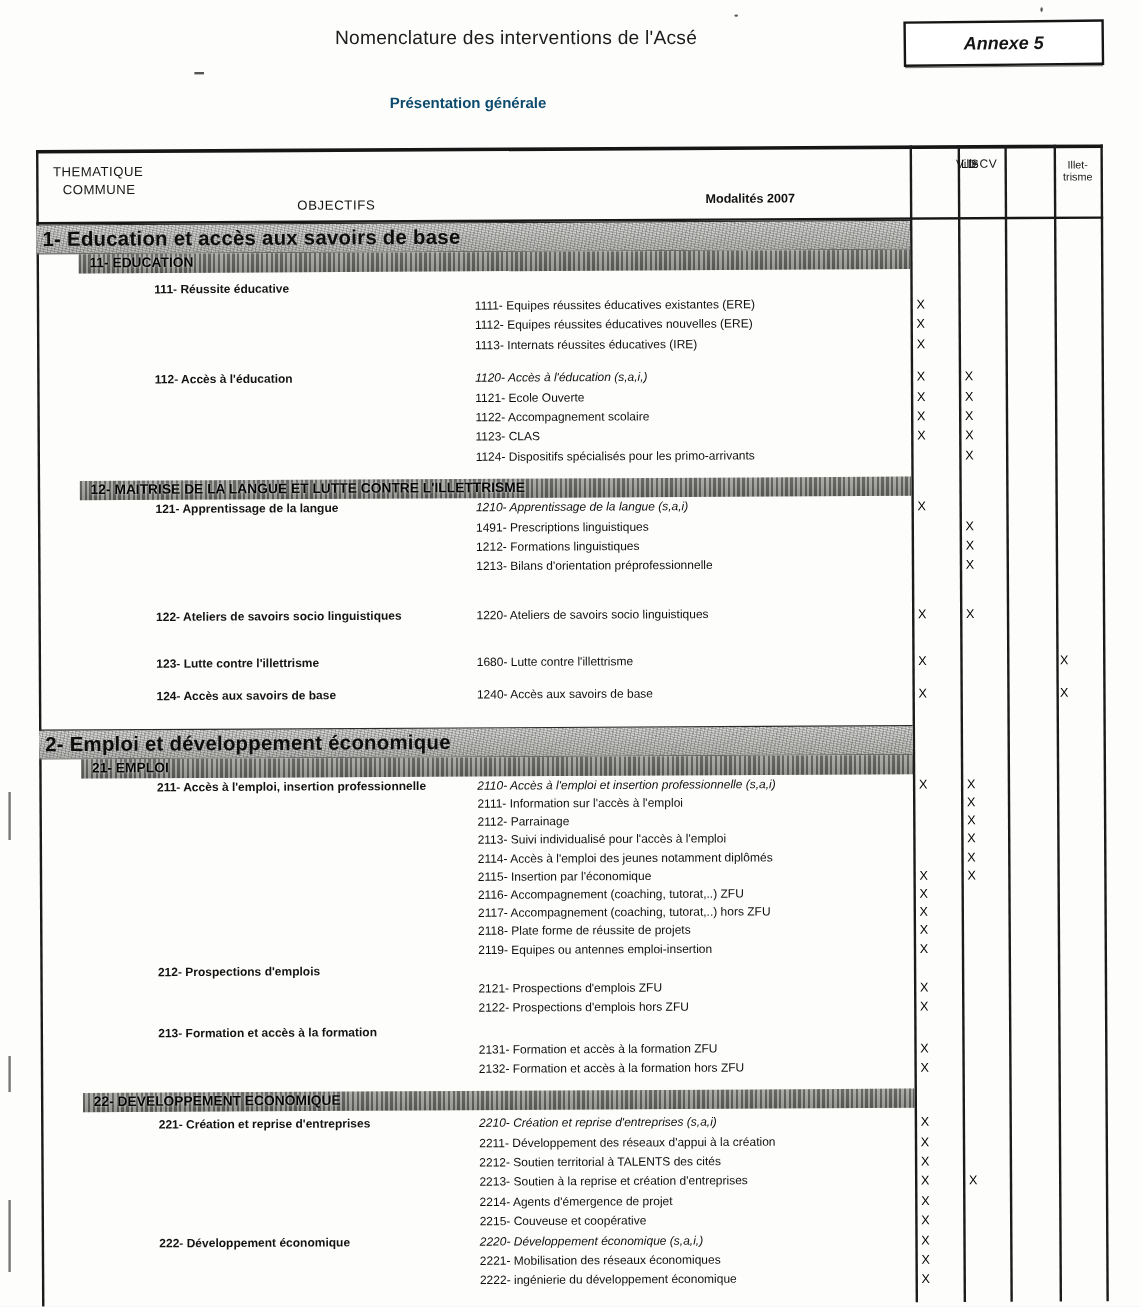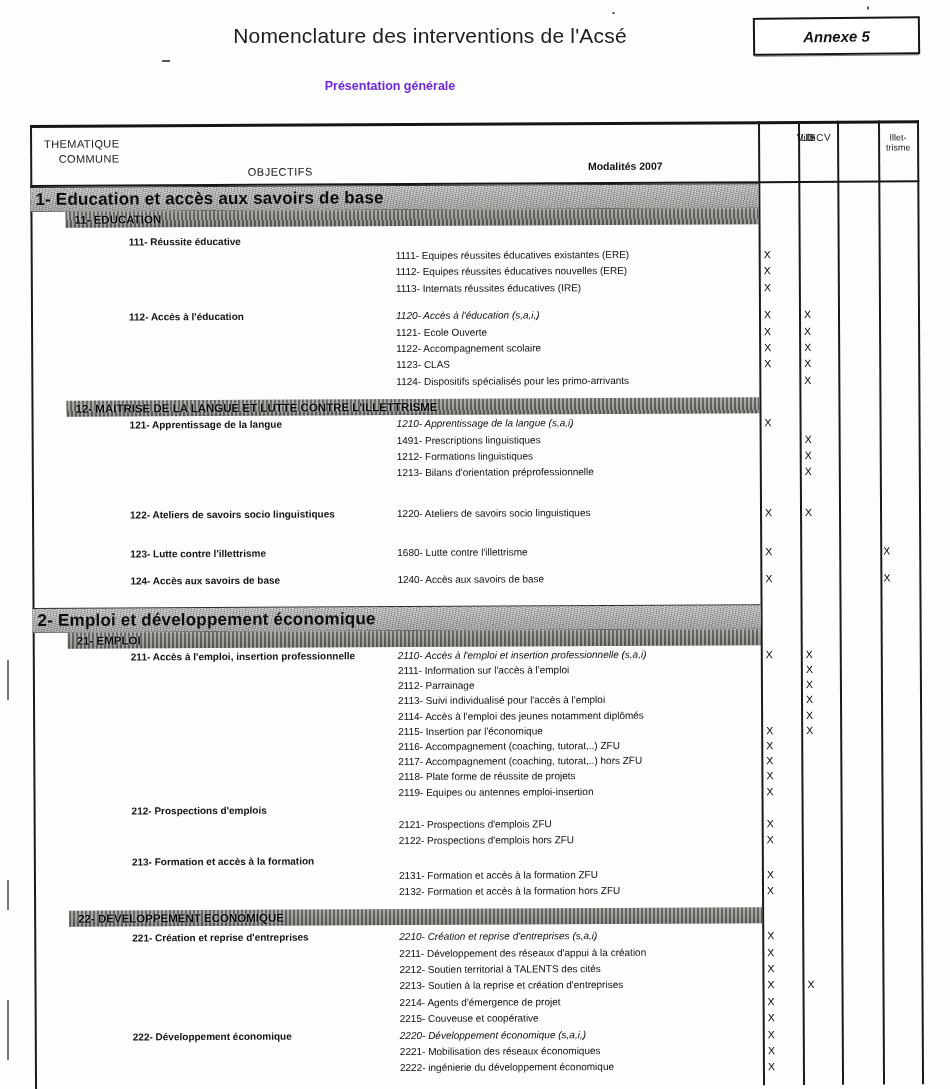--- a/index.html
+++ b/index.html
@@ -5,49 +5,49 @@
   * { margin: 0; padding: 0; box-sizing: border-box; }
   html,body { background: #e9e9e6; }
   .page {
     position: relative; width: 950px; height: 1089px;
     background: #fdfdfc; overflow: hidden;
     font-family: "Liberation Sans", sans-serif; color: #111;
   }
   
   .doc-title {
     position: absolute; left: 185px; top: 24px; width: 490px;
-    text-align: center; font-size: 21px; letter-spacing: .2px; color: #1c1c1c;
+    text-align: center; font-size: 16px; letter-spacing: .2px; color: #1c1c1c;
   }
   .annexe-box {
     position: absolute; left: 753px; top: 17px; width: 167px; height: 38px;
     border: 2px solid #151515; transform: rotate(-.6deg);
     display: flex; align-items: center; justify-content: center;
     box-shadow: 0 2px 0 -1px rgba(20,20,20,.55);
     background: #fff;
   }
   .annexe-label { font-style: italic; font-weight: 700; font-size: 15px; color: #141414; }
   .doc-subtitle {
     position: absolute; left: 240px; top: 79px; width: 300px;
-    text-align: center; font-weight: 700; font-size: 12.5px; color: #6d28d9;
+    text-align: center; font-weight: 700; font-size: 12.5px; color: #0c4a6e;
   }
   
   .table-frame {
     position: absolute; left: 30px; top: 125px; width: 889px; height: 964px;
     transform: rotate(-.3deg); transform-origin: 0 0;
     font-size: 10px;
   }
   .h-line { position: absolute; left: 0; width: 889px; background: #161616; }
   .h-top { top: 0; height: 3px; }
   .h-header-bottom { top: 60px; height: 2px; }
   .v-line { position: absolute; top: 0; height: 964px; width: 2px; background: #1b1b1b; }
   .v-0 { left: 0; } .v-1 { left: 728px; } .v-2 { left: 768px; }
   .v-3 { left: 807px; } .v-4 { left: 848px; } .v-5 { left: 887px; }
   
   .corner { position: absolute; left: 14px; top: 12px; font-size: 11px; letter-spacing: .4px; line-height: 15px; color: #161616; }
-  .corner .l2 { padding-left: 8px; text-align: right; }
+  .corner .l2 { padding-left: 8px; }
   .objectifs-h { position: absolute; left: 140px; top: 42px; width: 220px; text-align: center; font-size: 11px; letter-spacing: .5px; }
   .modalites-h { position: absolute; left: 520px; top: 38px; width: 150px; text-align: center; font-weight: 700; font-size: 10.5px; }
   .colhead { position: absolute; top: 12px; text-align: center; font-size: 10px; color: #161616; line-height: 10px; }
   .colhead.c0 { left: 728px; width: 40px; margin-left: 28px; }
   .colhead.c1 { left: 768px; width: 15px; }
   .colhead.c2 { left: 763px; width: 54px; letter-spacing: .5px; }
   .colhead.c3 { left: 849px; width: 38px; font-size: 9px; line-height: 10px; padding: 0 2px; }
   
   .tbody { position: absolute; left: 0; top: 62px; width: 889px; }
   .section-band {

